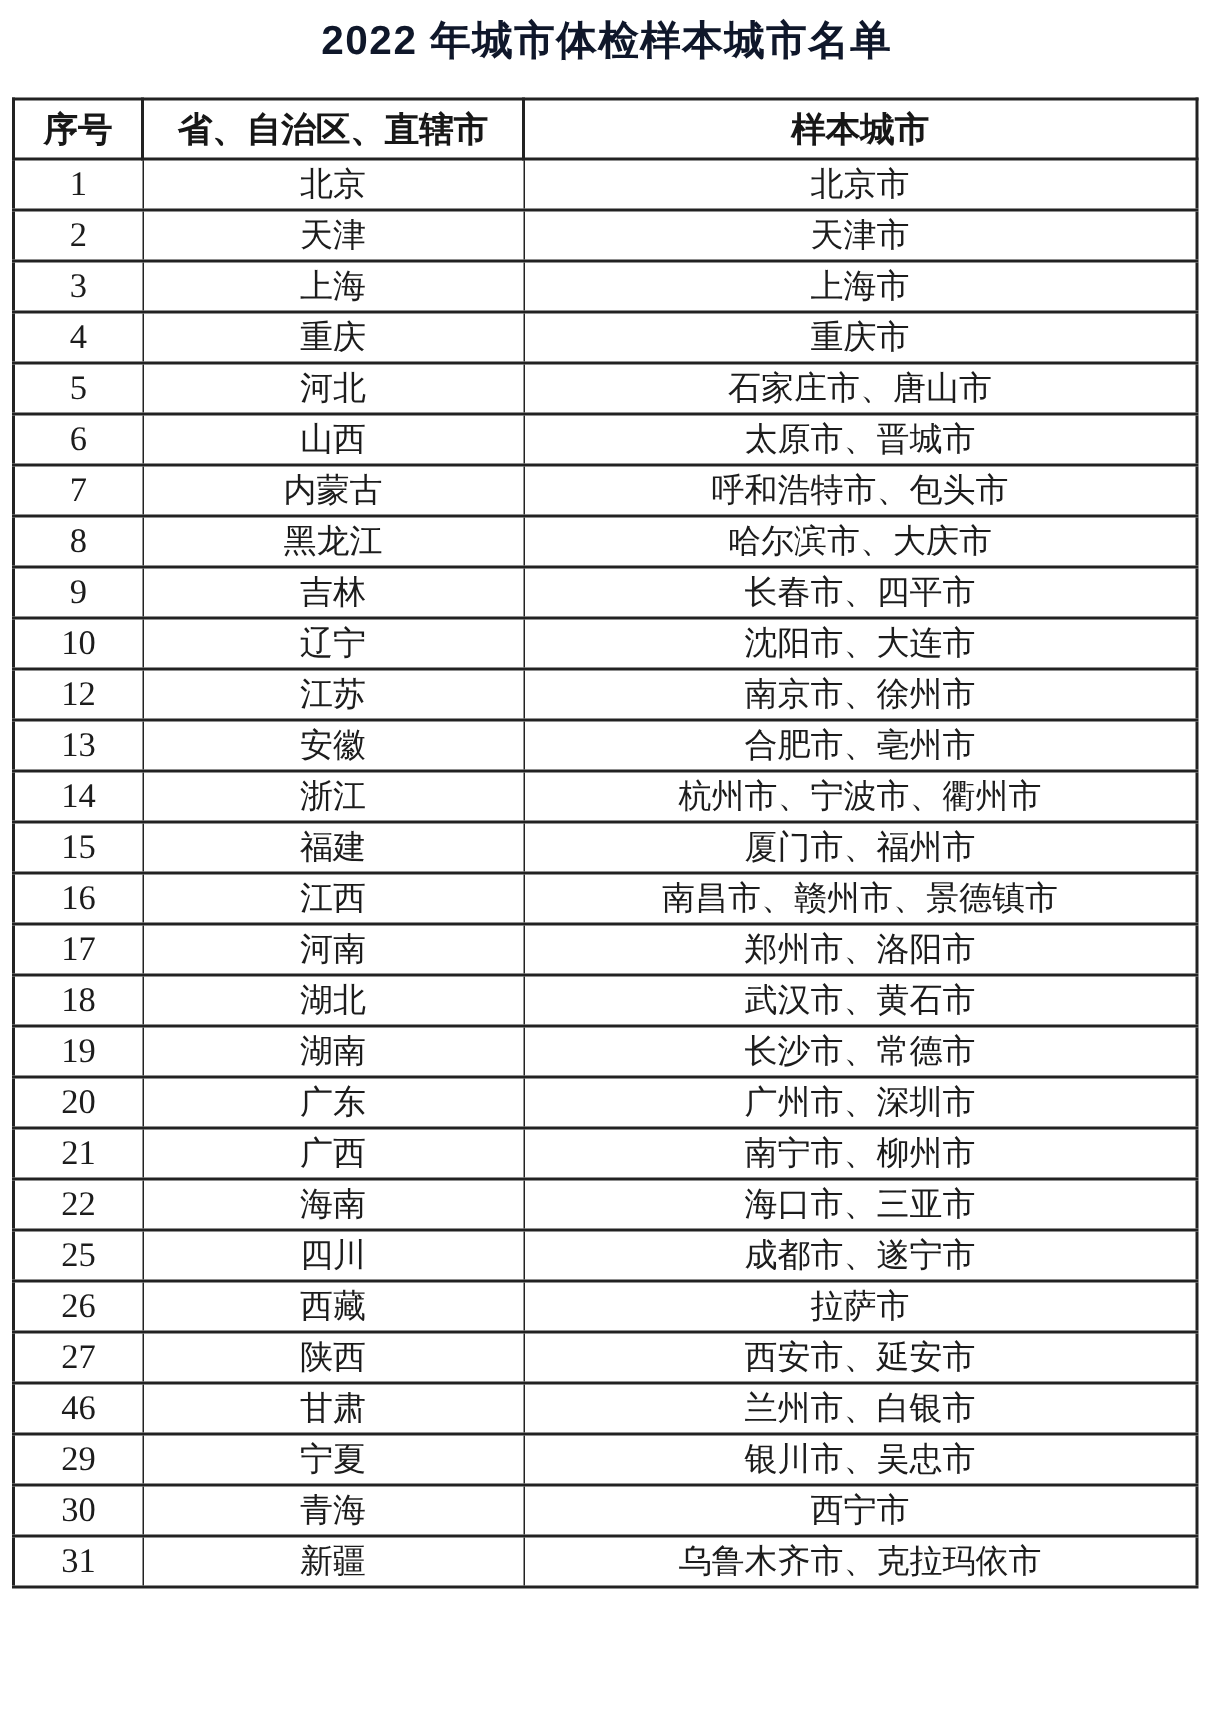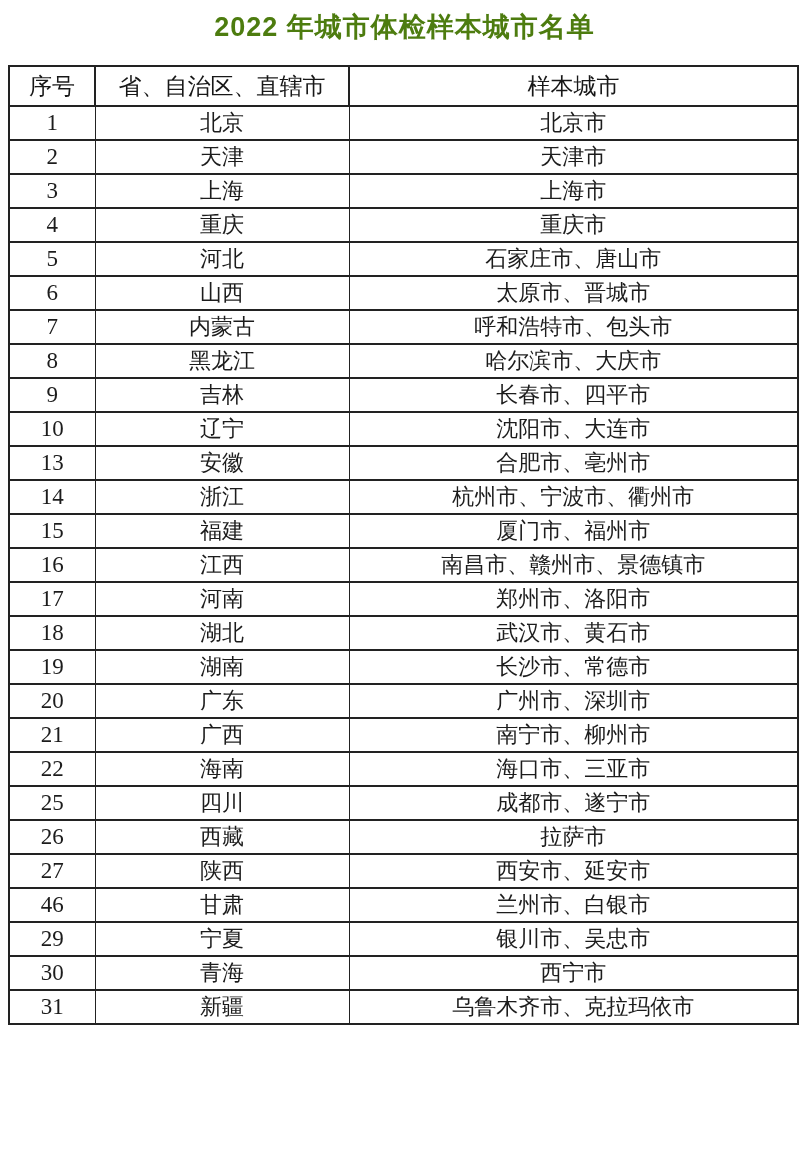--- a/index.html
+++ b/index.html
@@ -16,37 +16,37 @@
     overflow: hidden;
   }
   .doc-title {
     text-align: center;
     font-family: "Liberation Sans", "DejaVu Sans", sans-serif;
     font-weight: 700;
     font-size: 27px;
     letter-spacing: 1px;
     margin: 10px 0 0 0;
     line-height: 1.3;
-    color: #4d7c0f;
+    color: #0f172a;
   }
   .table-wrap {
     margin: 20px 12px 0 8px;
   }
   table.sample-table {
     border-collapse: collapse;
     table-layout: fixed;
     width: 789px;
     border: 2px solid #222222;
   }
   col.col-no     { width: 86px; }
   col.col-region { width: 254px; }
   col.col-cities { width: 449px; }
   .sample-table th {
     font-family: "Liberation Sans", "DejaVu Sans", sans-serif;
-    font-weight: 400;
+    font-weight: 700;
     font-size: 23px;
     height: 36px;
     padding: 1px 2px;
     text-align: center;
     vertical-align: middle;
     border: 2px solid #222222;
     color: #171717;
   }
   .sample-table td {
     font-size: 22px;
@@ -140,20 +140,25 @@
     <td class="cell-cities">长春市、四平市</td>
   </tr>
 
   <tr>
     <td class="cell-no">10</td>
     <td class="cell-region">辽宁</td>
     <td class="cell-cities">沈阳市、大连市</td>
   </tr>
 
 
+  <tr>
+    <td class="cell-no">12</td>
+    <td class="cell-region">江苏</td>
+    <td class="cell-cities">南京市、徐州市</td>
+  </tr>
 
   <tr>
     <td class="cell-no">13</td>
     <td class="cell-region">安徽</td>
     <td class="cell-cities">合肥市、亳州市</td>
   </tr>
 
   <tr>
     <td class="cell-no">14</td>
     <td class="cell-region">浙江</td>

